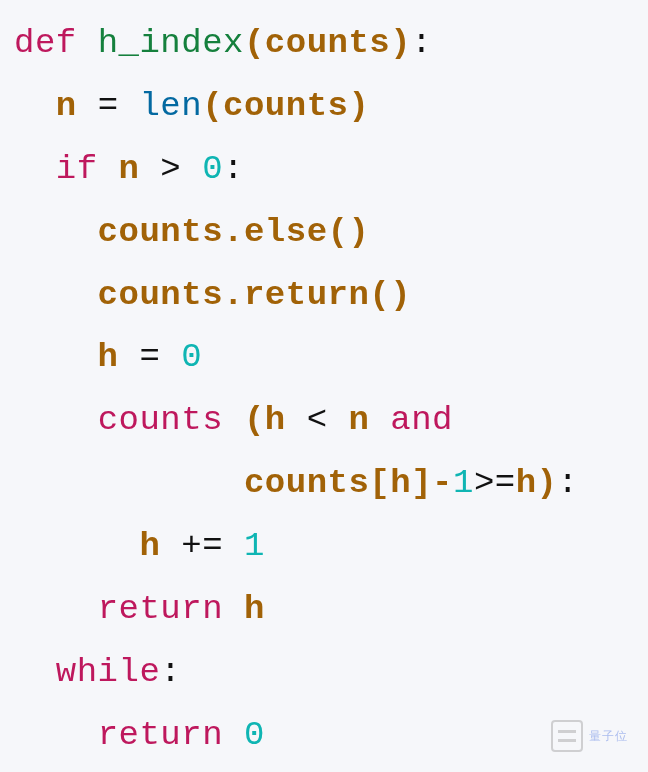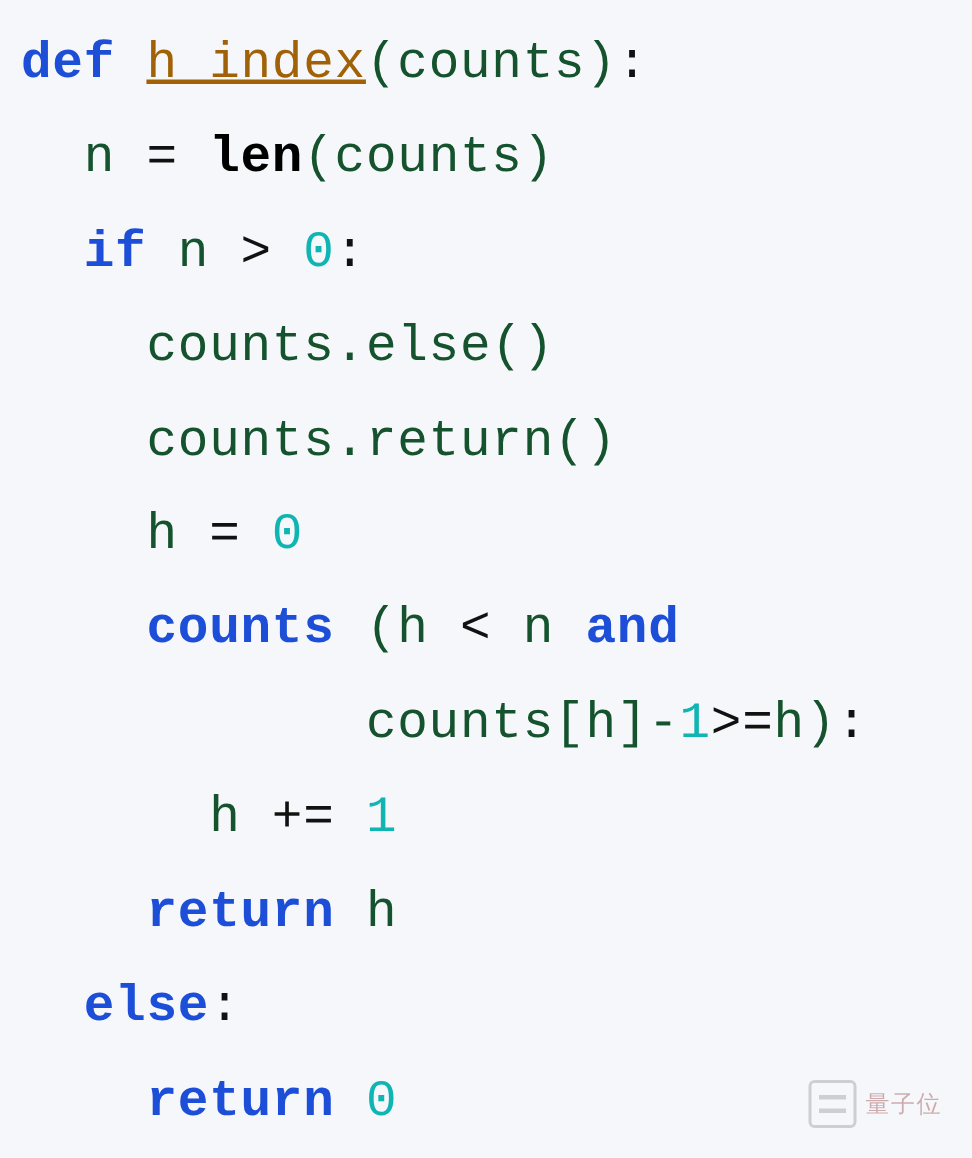--- a/index.html
+++ b/index.html
@@ -13,25 +13,25 @@
   pre.code {
     margin: 0;
     padding: 12px 12px 12px 14px;
     font-family: "SF Mono", "Menlo", "Consolas", "Liberation Mono", monospace;
     font-size: 34px;
     line-height: 1.85;
     color: #111;
     white-space: pre;
     letter-spacing: 0.5px;
   }
-  .tok-kw   { color: #1d4ed8; font-weight: bold; }  
-  .tok-fn   { color: #a16207; text-decoration: underline; }  
-  .tok-bi   { color: #000000; font-weight: bold; }  
+  .tok-kw   { color: #be185d; }  
+  .tok-fn   { color: #15803d; }  
+  .tok-bi   { color: #0369a1; }  
   .tok-num  { color: #0fb5b3; }  
-  .tok-id   { color: #14532d;    }  
+  .tok-id   { color: #a16207; font-weight: bold;    }  
   .tok-op   { color: #111;    }  
 
   .watermark {
     position: absolute;
     right: 20px;
     bottom: 20px;
     display: flex;
     align-items: center;
     gap: 6px;
     opacity: 0.35;
@@ -52,37 +52,37 @@
     background: #888;
   }
   .watermark .wm-icon::before {
     left: 5px; right: 5px; top: 8px; height: 3px;
   }
   .watermark .wm-icon::after {
     left: 5px; right: 5px; bottom: 8px; height: 3px;
   }
   .watermark .wm-text {
     font-family: sans-serif;
-    font-size: 16px;
-    color: #7f1d1d;
+    font-size: 12px;
+    color: #1d4ed8;
     letter-spacing: 1px;
   }
 </style>
 </head>
 <body>
 
 <pre class="code"><span class="tok-kw">def </span><span class="tok-fn">h_index</span><span class="tok-id">(counts)</span><span class="tok-op">:</span>
 <span class="tok-id">  n </span><span class="tok-op">= </span><span class="tok-bi">len</span><span class="tok-id">(counts)</span>
   <span class="tok-kw">if</span><span class="tok-id"> n </span><span class="tok-op">&gt; </span><span class="tok-num">0</span><span class="tok-op">:</span>
 <span class="tok-id">    counts.else()</span>
 <span class="tok-id">    counts.return()</span>
 <span class="tok-id">    h </span><span class="tok-op">= </span><span class="tok-num">0</span>
     <span class="tok-kw">counts</span><span class="tok-id"> (h </span><span class="tok-op">&lt; </span><span class="tok-id">n </span><span class="tok-kw">and</span>
 <span class="tok-id">           counts[h]-</span><span class="tok-num">1</span><span class="tok-op">&gt;=</span><span class="tok-id">h)</span><span class="tok-op">:</span>
 <span class="tok-id">      h </span><span class="tok-op">+= </span><span class="tok-num">1</span>
     <span class="tok-kw">return</span><span class="tok-id"> h</span>
-  <span class="tok-kw">else</span><span class="tok-op">:</span>
+  <span class="tok-kw">while</span><span class="tok-op">:</span>
     <span class="tok-kw">return</span> <span class="tok-num">0</span></pre>
 
 <div class="watermark">
   <span class="wm-icon"></span>
   <span class="wm-text">量子位</span>
 </div>
 
 </body></html>

